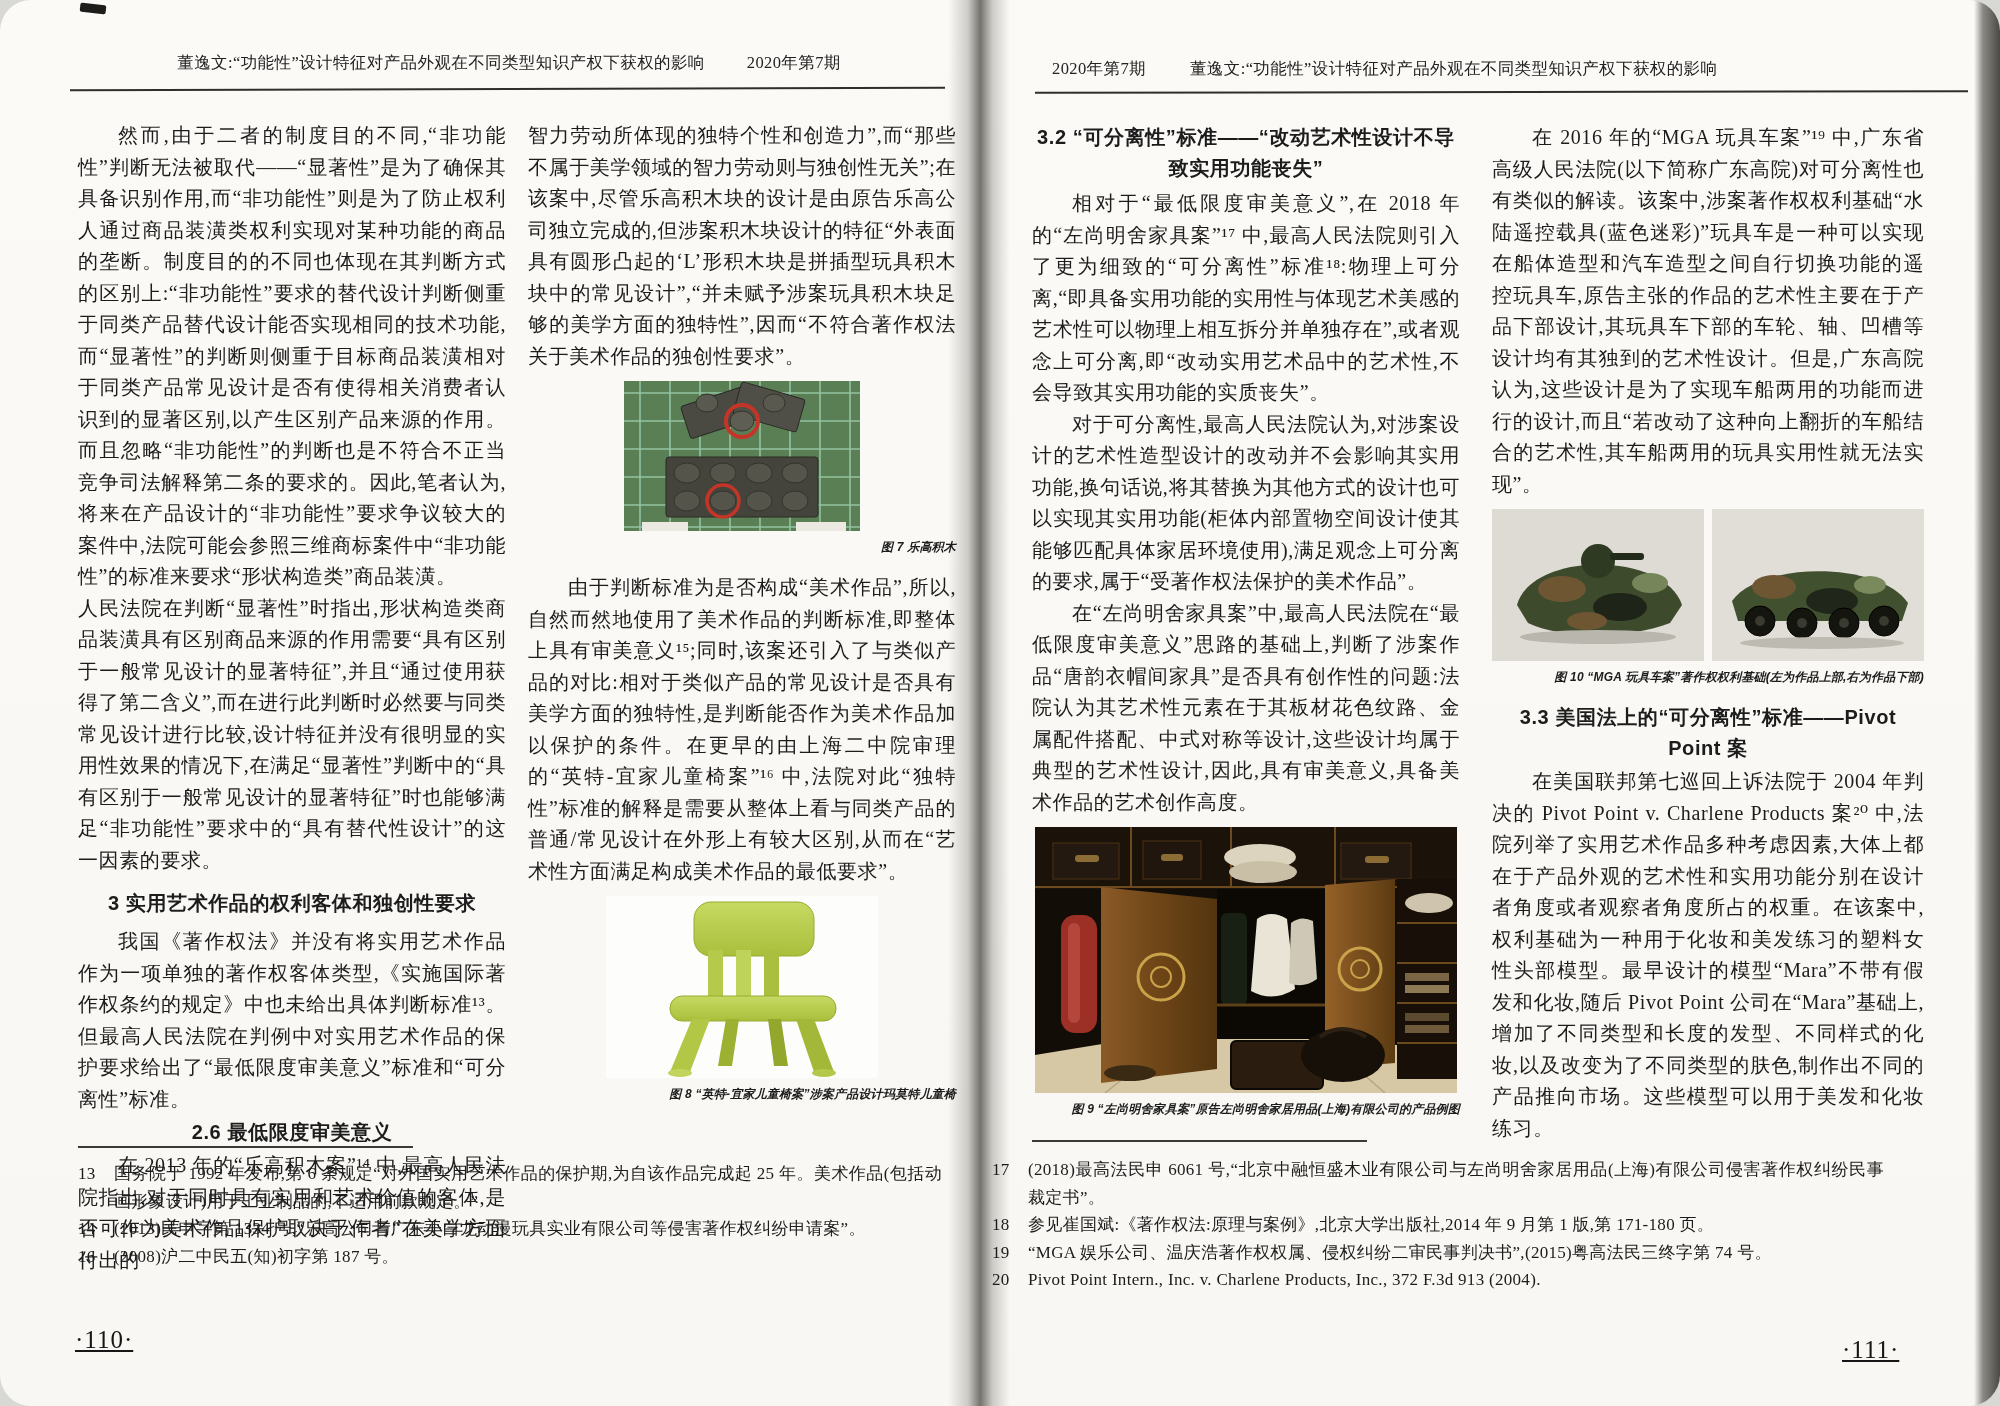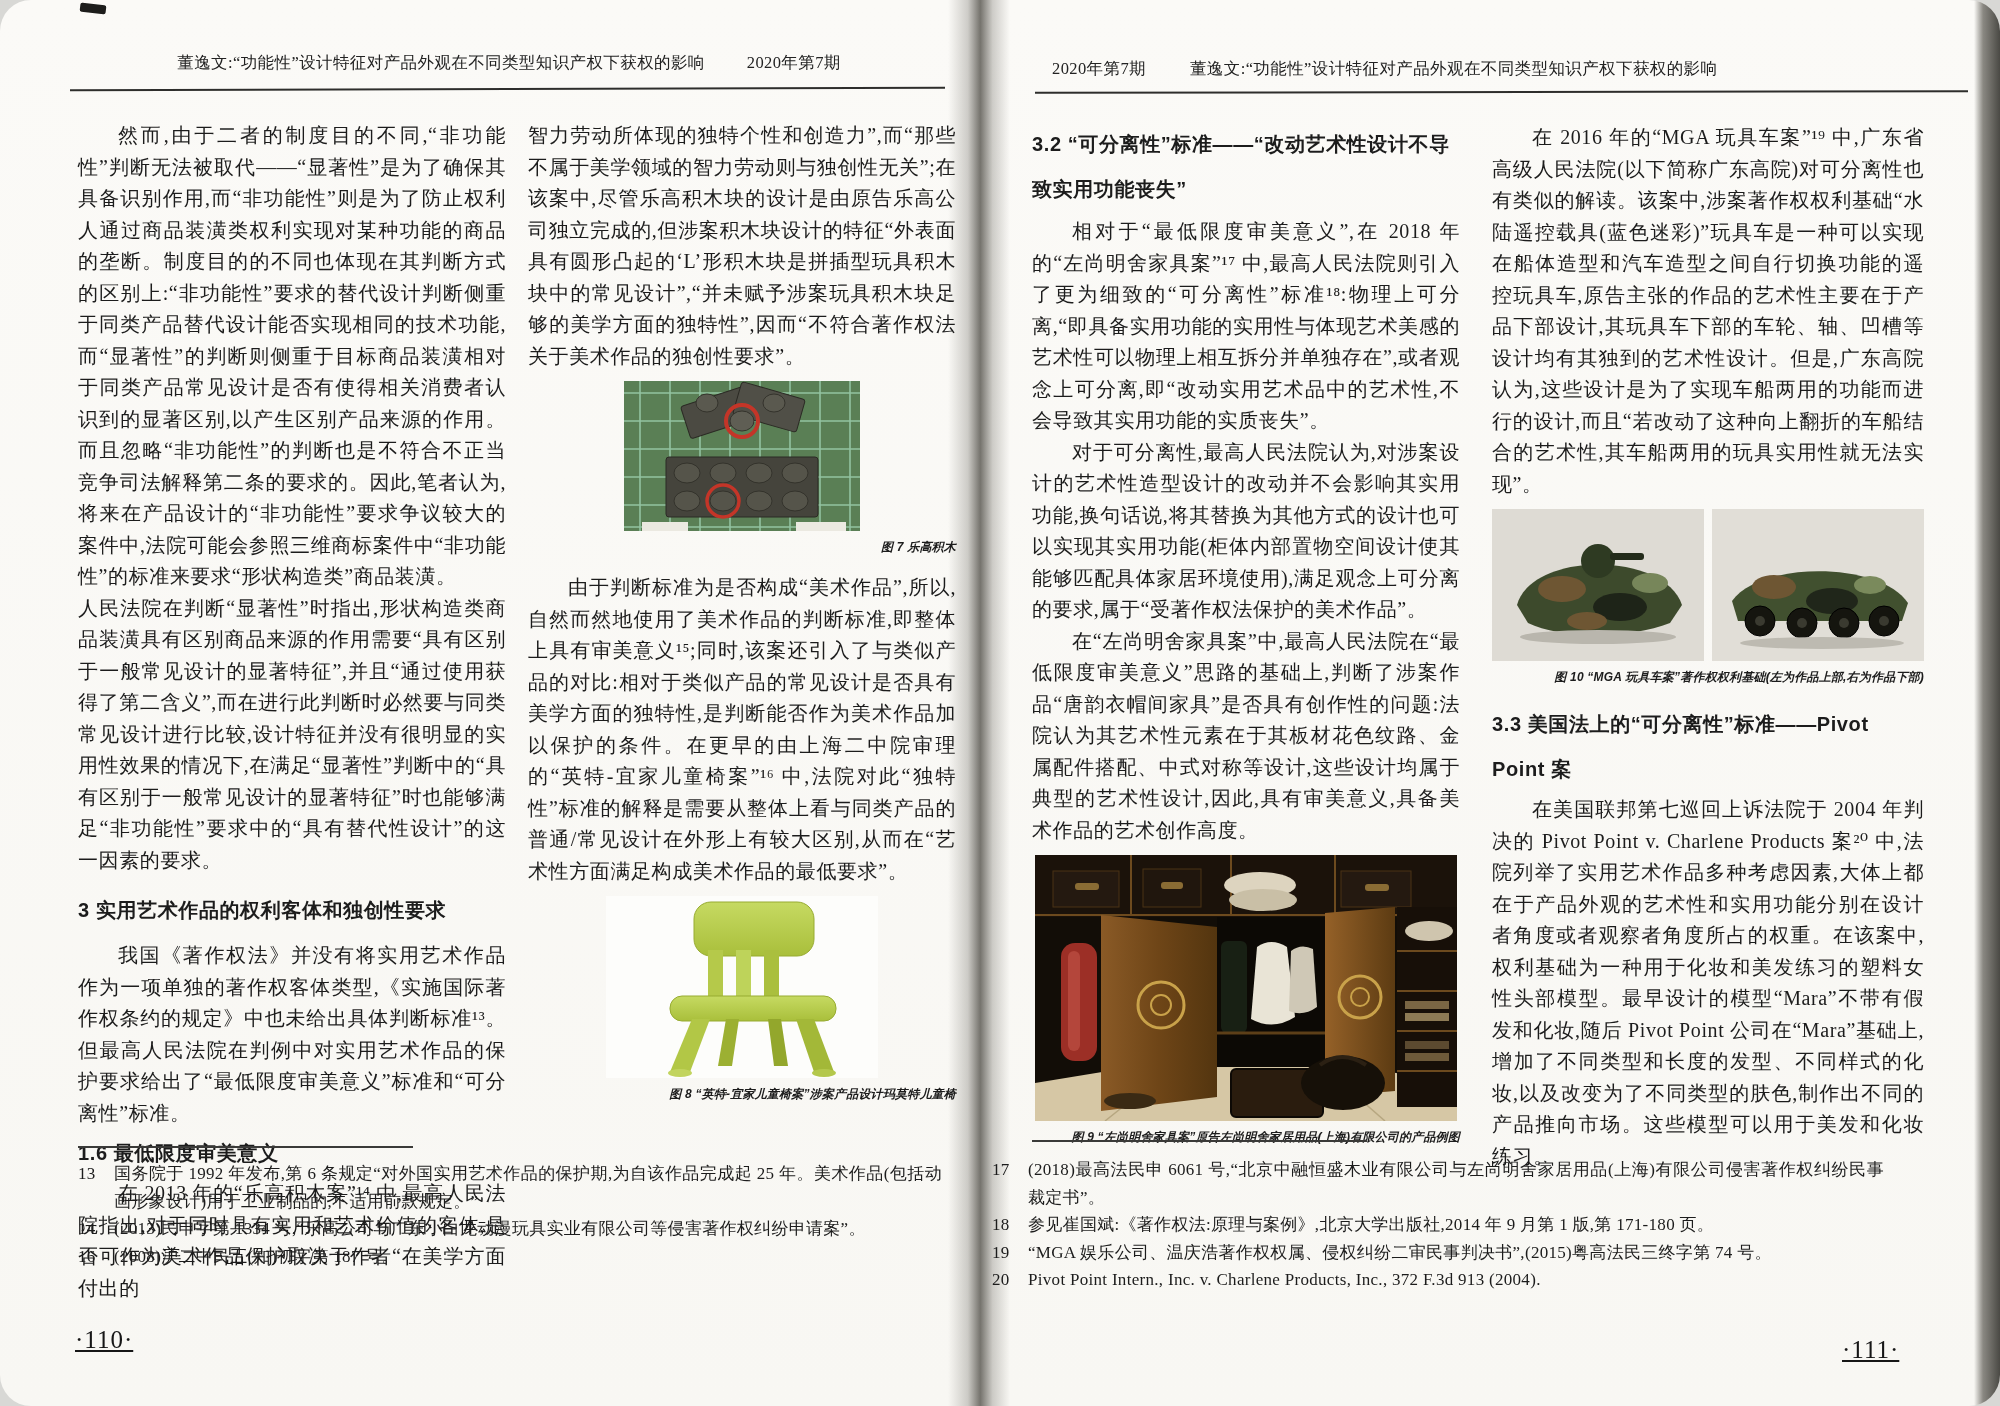--- a/index.html
+++ b/index.html
@@ -39,22 +39,22 @@
     font-size:20px; line-height:31.5px; letter-spacing:.6px;
   }
   .col-l1{ left:78px;  top:120px; }
   .col-l2{ left:528px; top:120px; }
   .col-r1{ left:1032px; top:122px; }
   .col-r2{ left:1492px; top:122px; width:432px; }
   .para{ margin:0; text-indent:2em; }
   .para.cont{ text-indent:0; }
   .sec-head{
     font-family:"Liberation Sans","DejaVu Sans",sans-serif;
-    font-weight:bold; font-size:20px; line-height:45px;
-    margin:12px 0 7px; text-indent:0; text-align:left;
+    font-weight:bold; font-size:20px; line-height:31px;
+    margin:12px 0 7px; text-indent:0; text-align:center;
   }
   .sec-head.tight{ margin:2px 0 2px; }
   .sec-head.top{ margin:0 0 4px; }
   
   .fig-wrap{ text-align:center; margin:9px 0 4px; }
   .fig-wrap svg{ display:inline-block; vertical-align:top; }
   .fig-caption{
     font-family:"Liberation Sans","DejaVu Sans",sans-serif;
     font-weight:bold; font-size:12px; line-height:25px;
     text-align:right; text-indent:0; margin:4px 0 12px; letter-spacing:.2px;font-style:italic;
@@ -93,21 +93,21 @@
     <span>董逸文:“功能性”设计特征对产品外观在不同类型知识产权下获权的影响</span>
     <span>2020年第7期</span>
   </div>
   <div class="head-rule rule-left"></div>
 
   <div class="col col-l1">
     <p class="para">然而,由于二者的制度目的不同,“非功能性”判断无法被取代——“显著性”是为了确保其具备识别作用,而“非功能性”则是为了防止权利人通过商品装潢类权利实现对某种功能的商品的垄断。制度目的的不同也体现在其判断方式的区别上:“非功能性”要求的替代设计判断侧重于同类产品替代设计能否实现相同的技术功能,而“显著性”的判断则侧重于目标商品装潢相对于同类产品常见设计是否有使得相关消费者认识到的显著区别,以产生区别产品来源的作用。而且忽略“非功能性”的判断也是不符合不正当竞争司法解释第二条的要求的。因此,笔者认为,将来在产品设计的“非功能性”要求争议较大的案件中,法院可能会参照三维商标案件中“非功能性”的标准来要求“形状构造类”商品装潢。</p>
     <p class="para cont">人民法院在判断“显著性”时指出,形状构造类商品装潢具有区别商品来源的作用需要“具有区别于一般常见设计的显著特征”,并且“通过使用获得了第二含义”,而在进行此判断时必然要与同类常见设计进行比较,设计特征并没有很明显的实用性效果的情况下,在满足“显著性”判断中的“具有区别于一般常见设计的显著特征”时也能够满足“非功能性”要求中的“具有替代性设计”的这一因素的要求。</p>
     <h3 class="sec-head">3  实用艺术作品的权利客体和独创性要求</h3>
     <p class="para">我国《著作权法》并没有将实用艺术作品作为一项单独的著作权客体类型,《实施国际著作权条约的规定》中也未给出具体判断标准¹³。但最高人民法院在判例中对实用艺术作品的保护要求给出了“最低限度审美意义”标准和“可分离性”标准。</p>
-    <h3 class="sec-head tight">1.6  最低限度审美意义</h3>
+    <h3 class="sec-head tight">2.6  最低限度审美意义</h3>
     <p class="para">在 2013 年的“乐高积木案”¹⁴ 中,最高人民法院指出,对于同时具有实用和艺术价值的客体,是否可作为美术作品保护取决于作者“在美学方面付出的</p>
   </div>
 
   <div class="col col-l2">
     <p class="para cont">智力劳动所体现的独特个性和创造力”,而“那些不属于美学领域的智力劳动则与独创性无关”;在该案中,尽管乐高积木块的设计是由原告乐高公司独立完成的,但涉案积木块设计的特征“外表面具有圆形凸起的‘L’形积木块是拼插型玩具积木块中的常见设计”,“并未赋予涉案玩具积木块足够的美学方面的独特性”,因而“不符合著作权法关于美术作品的独创性要求”。</p>
 
     <div class="fig-wrap">
       <svg width="236" height="150" viewBox="0 0 236 150">
         <rect x="0" y="0" width="236" height="150" fill="#5a7f55"></rect>
         <g stroke="#9ccfae" stroke-width="1.6" opacity="0.85">

